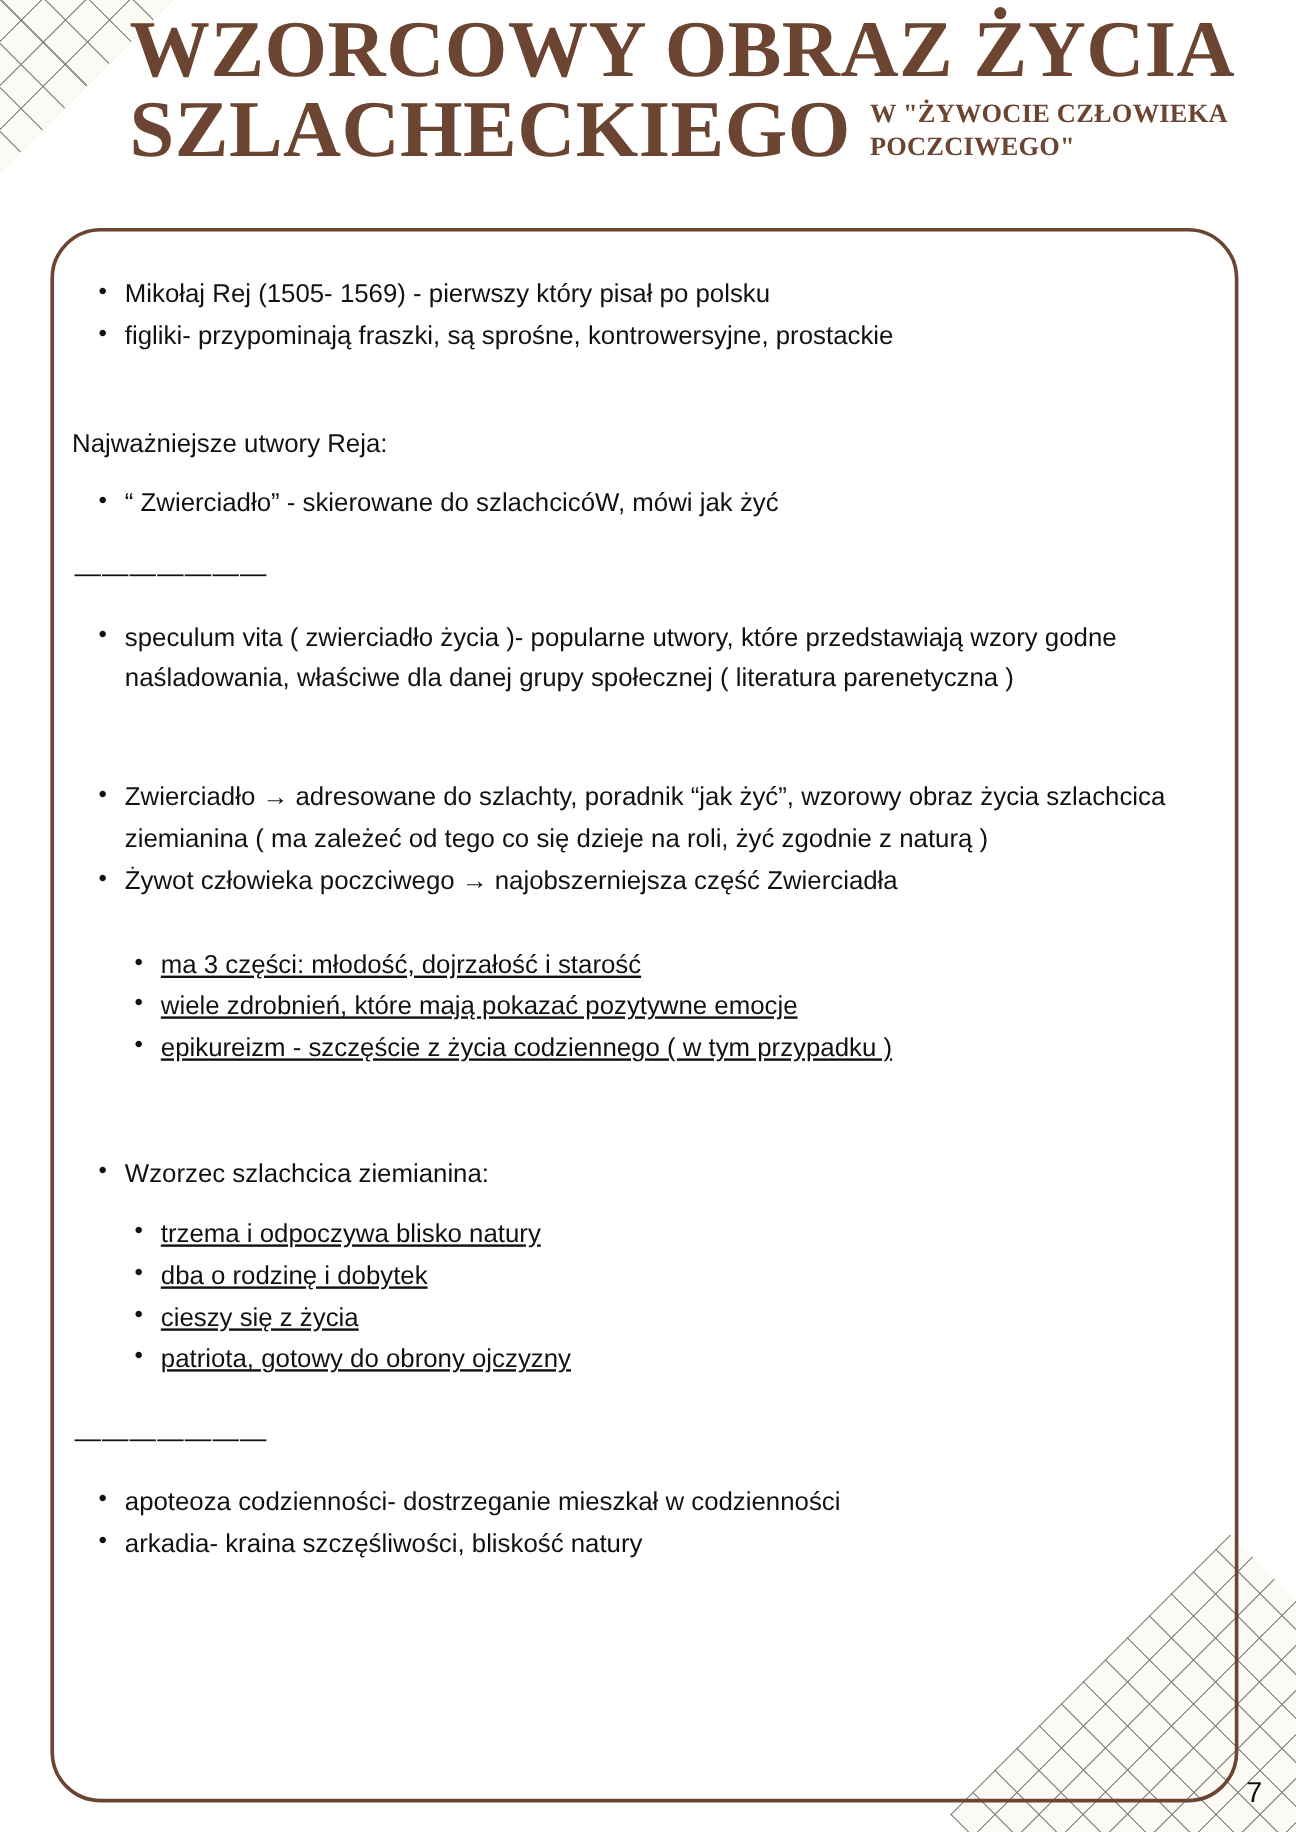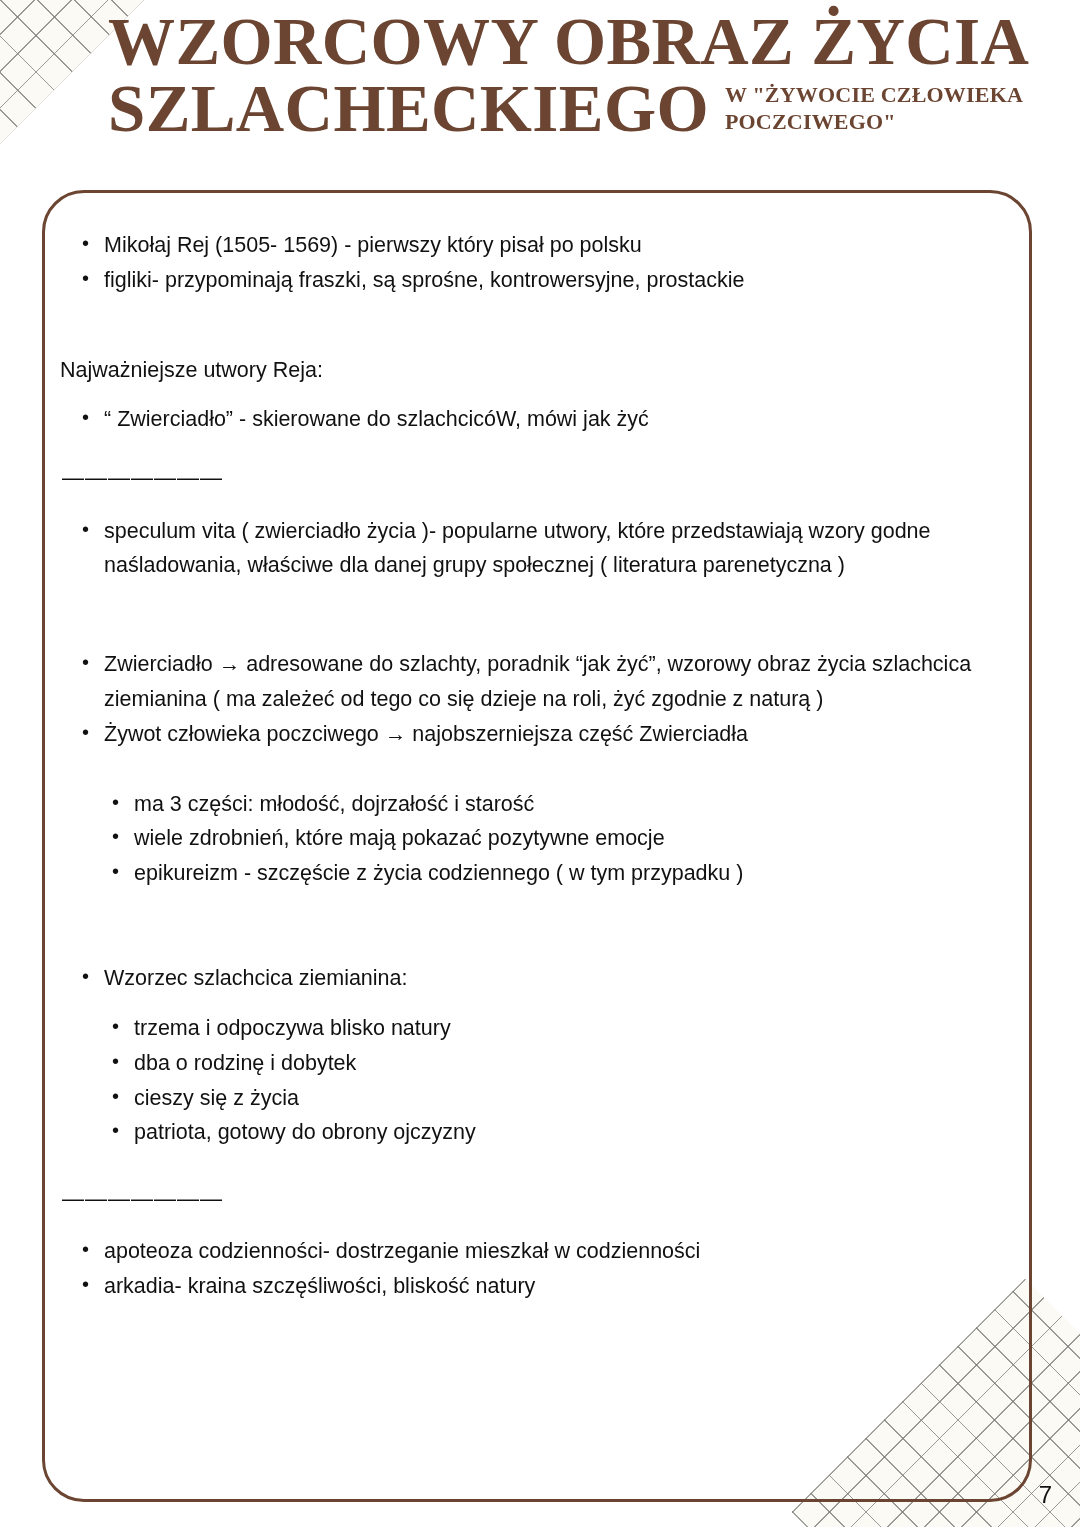--- a/index.html
+++ b/index.html
@@ -113,21 +113,21 @@
   }
   ul.lvl1 > li::before, ul.lvl2 > li::before {
     content: "•";
     position: absolute;
     left: 8px;
     top: -1px;
     font-size: 20px;
     color: #111111;
   }
   ul.lvl1 { margin-left: 14px; }
-  ul.lvl2 { margin-left: 44px; margin-top: 2px; }
+  ul.lvl2 { margin-left: 44px; margin-top: 2px; text-decoration: underline; }
 
   .plain-line {
     margin: 0;
     padding-left: 0;
   }
   .sub-plain {
     margin: 0;
     padding-left: 0;
   }
   .sub-plain .gap { display: inline-block; width: 52px; }

